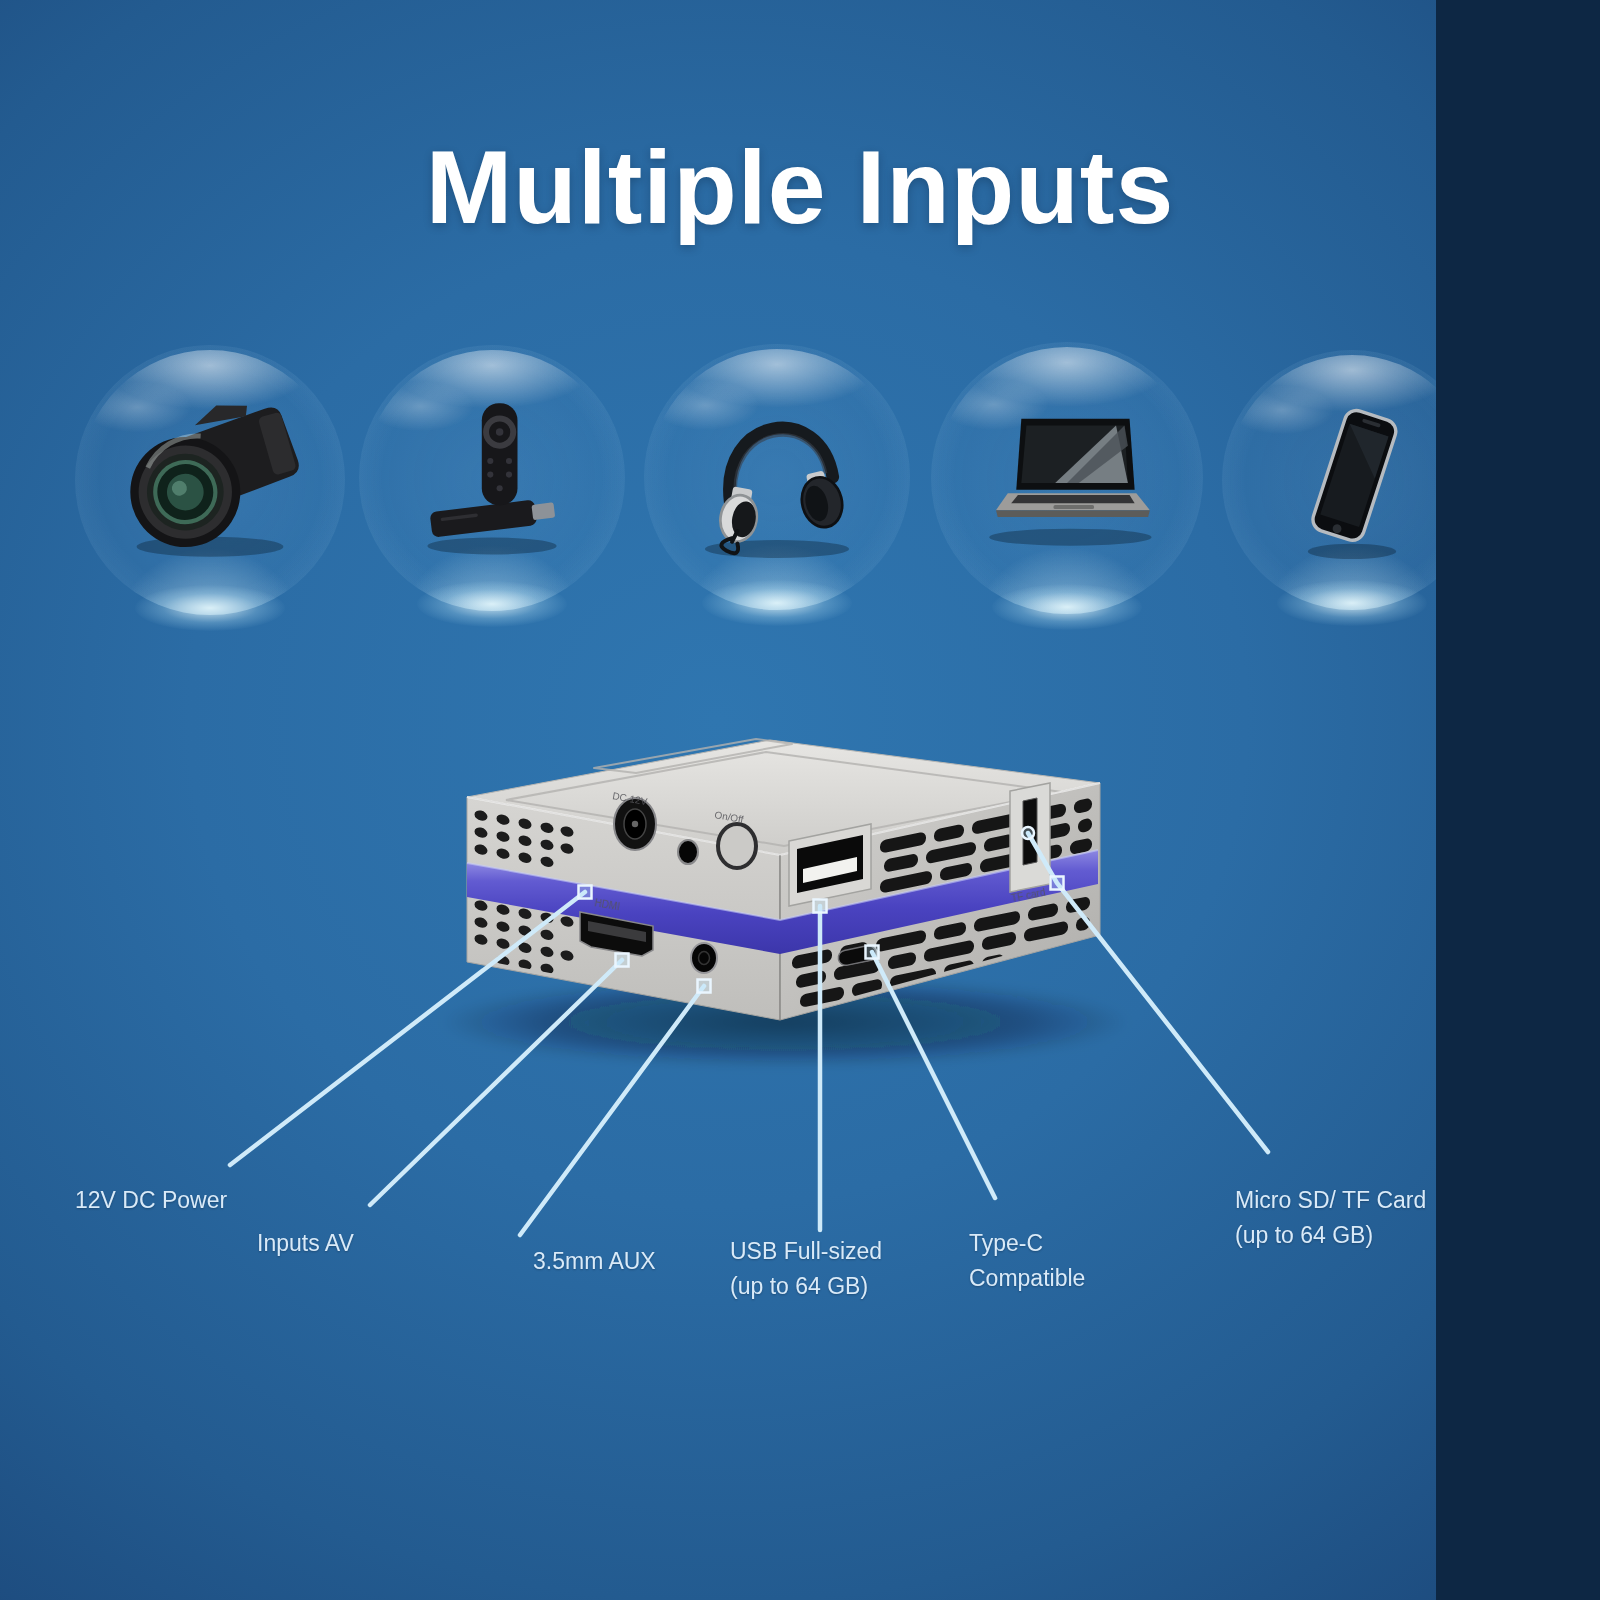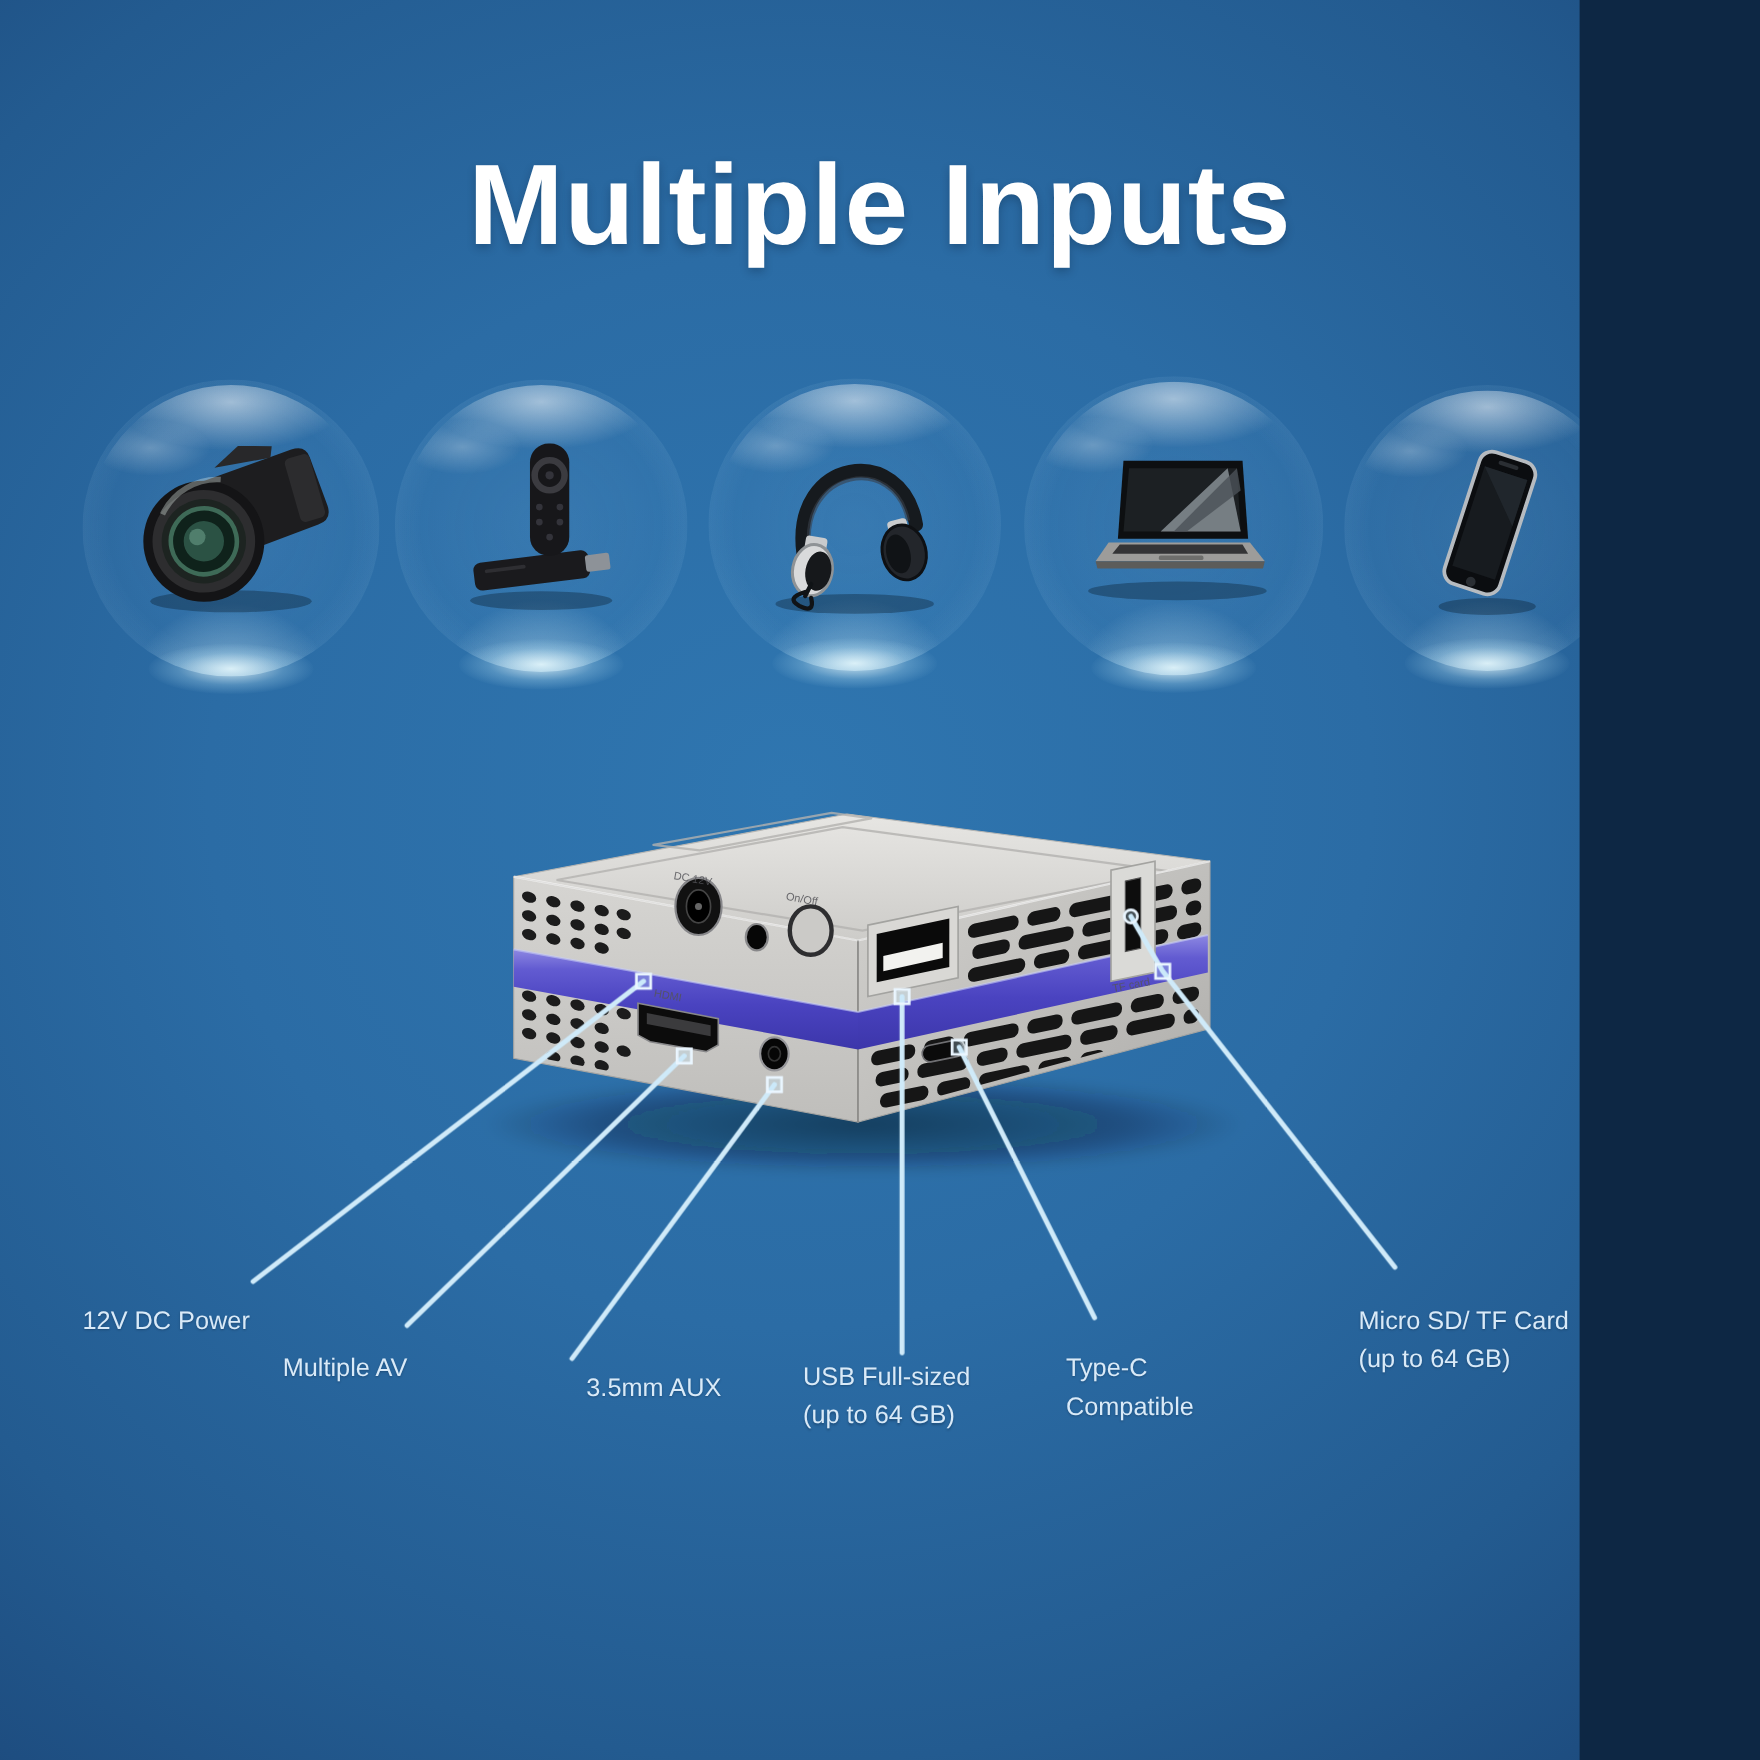--- a/index.html
+++ b/index.html
@@ -325,21 +325,21 @@
       <rect x="1050.5" y="876.5" width="13" height="13"></rect>
       <circle cx="1028" cy="833" r="6"></circle>
     </g>
   </svg>
 
   <div>
     <div class="callout-label" style="left:75px;top:1183px;">
       <div>12V DC Power</div>
     </div>
     <div class="callout-label" style="left:257px;top:1226px;">
-      <div>Multiple AV</div>
+      <div>Inputs AV</div>
     </div>
     <div class="callout-label" style="left:505px;top:1244px;margin-left:28px;">
       <div>3.5mm AUX</div>
     </div>
     <div class="callout-label" style="left:730px;top:1234px;">
       <div>USB Full-sized</div>
       <div>(up to 64 GB)</div>
     </div>
     <div class="callout-label" style="left:969px;top:1226px;">
       <div>Type-C</div>

